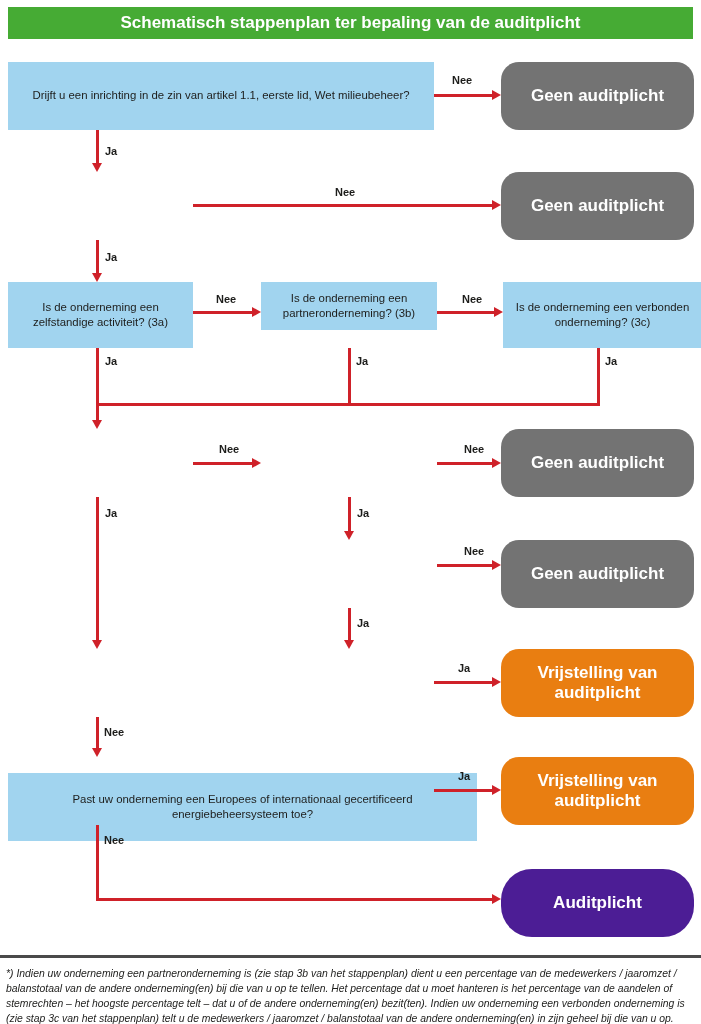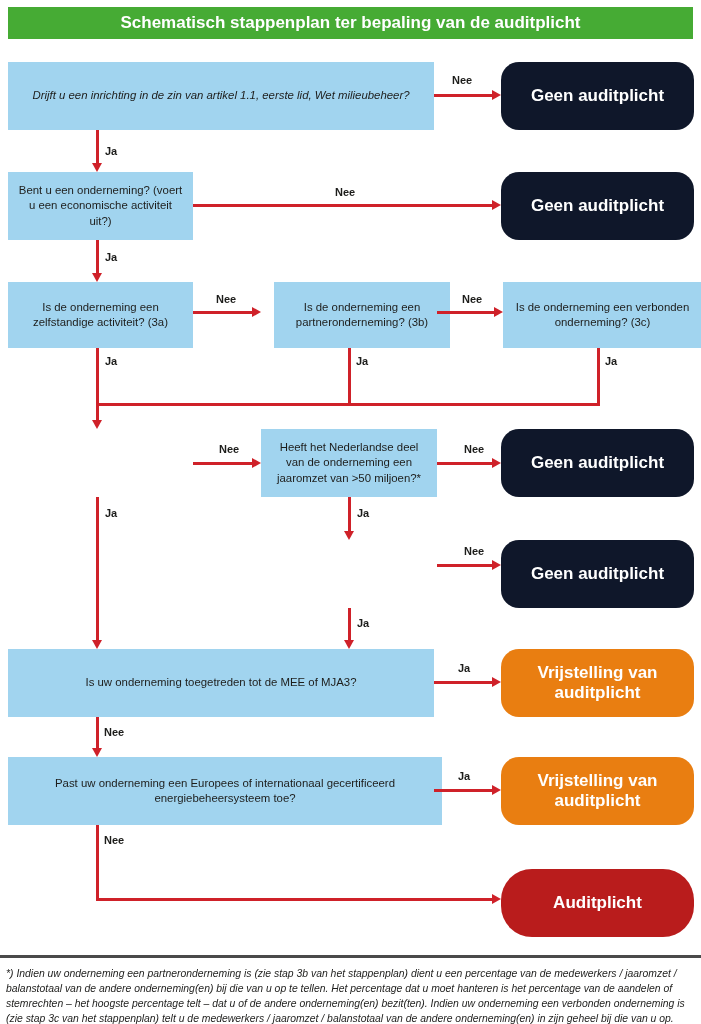--- a/index.html
+++ b/index.html
@@ -6,80 +6,78 @@
   .canvas{position:relative;width:701px;height:1024px;background:#ffffff;
           font-family:"Liberation Sans",sans-serif;overflow:hidden;}
   .hdr{position:absolute;left:8px;top:7px;width:685px;height:32px;background:#46ab34;
        color:#fff;font-weight:bold;font-size:17px;display:flex;align-items:center;justify-content:center;}
   .q{position:absolute;background:#a1d4ef;color:#1d1d1b;font-size:11.4px;line-height:1.35;
      display:flex;align-items:center;justify-content:center;text-align:center;
      padding:4px 9px;box-sizing:border-box;}
   .res{position:absolute;width:193px;height:68px;border-radius:18px;color:#fff;font-weight:bold;
        font-size:17px;line-height:1.2;display:flex;align-items:center;justify-content:center;
        text-align:center;padding:0 16px;box-sizing:border-box;}
-  .red{background:#0f172a;}
+  .red{background:#737373;}
   .orange{background:#e97e11;}
-  .green{background:#b91c1c;border-radius:31px;}
+  .green{background:#4c1d95;border-radius:31px;}
   .hl{position:absolute;height:3px;background:#cf2129;}
   .vl{position:absolute;width:3px;background:#cf2129;}
   .ah-r{position:absolute;width:0;height:0;border-top:5.5px solid transparent;
         border-bottom:5.5px solid transparent;border-left:9px solid #cf2129;}
   .ah-d{position:absolute;width:0;height:0;border-left:5.5px solid transparent;
         border-right:5.5px solid transparent;border-top:9px solid #cf2129;}
   .lbl{position:absolute;font-weight:bold;font-size:11px;color:#1d1d1b;white-space:nowrap;}
   .divider{position:absolute;left:0;top:955px;width:701px;height:3px;background:#4a4a4a;}
   .foot{position:absolute;left:6px;top:966px;width:690px;font-style:italic;
         font-size:10.4px;line-height:1.45;color:#1d1d1b;}
 </style>
 </head>
 <body>
 
 <div class="canvas">
 
   <div class="hdr">Schematisch stappenplan ter bepaling van de auditplicht</div>
 
-  <div class="q" style="left:8px;top:62px;width:426px;height:68px;font-style:italic;">Drijft u een inrichting in de zin van artikel 1.1, eerste lid, Wet milieubeheer?</div>
+  <div class="q" style="left:8px;top:62px;width:426px;height:68px;">Drijft u een inrichting in de zin van artikel 1.1, eerste lid, Wet milieubeheer?</div>
   <div class="res red" style="left:501px;top:62px;">Geen auditplicht</div>
   <div class="hl" style="left:434px;top:94px;width:58px;"></div>
   <div class="ah-r" style="left:492px;top:90px;"></div>
   <div class="lbl" style="left:452px;top:74px;">Nee</div>
   <div class="vl" style="left:96px;top:130px;height:33px;"></div>
   <div class="ah-d" style="left:92px;top:163px;"></div>
   <div class="lbl" style="left:105px;top:145px;">Ja</div>
 
-  <div class="q" style="left:8px;top:172px;width:185px;height:68px;">Bent u een onderneming? (voert u een economische activiteit uit?)</div>
   <div class="res red" style="left:501px;top:172px;">Geen auditplicht</div>
   <div class="hl" style="left:193px;top:204px;width:299px;"></div>
   <div class="ah-r" style="left:492px;top:200px;"></div>
   <div class="lbl" style="left:335px;top:186px;">Nee</div>
   <div class="vl" style="left:96px;top:240px;height:33px;"></div>
   <div class="ah-d" style="left:92px;top:273px;"></div>
   <div class="lbl" style="left:105px;top:251px;">Ja</div>
 
   <div class="q" style="left:8px;top:282px;width:185px;height:66px;">Is de onderneming een zelfstandige activiteit? (3a)</div>
-  <div class="q" style="left:274px;top:282px;width:176px;height:66px;">Is de onderneming een partneronderneming? (3b)</div>
+  <div class="q" style="left:261px;top:282px;width:176px;height:48px;">Is de onderneming een partneronderneming? (3b)</div>
   <div class="q" style="left:503px;top:282px;width:199px;height:66px;">Is de onderneming een verbonden onderneming? (3c)</div>
   <div class="hl" style="left:193px;top:311px;width:59px;"></div>
   <div class="ah-r" style="left:252px;top:307px;"></div>
   <div class="lbl" style="left:216px;top:293px;">Nee</div>
   <div class="hl" style="left:437px;top:311px;width:57px;"></div>
   <div class="ah-r" style="left:494px;top:307px;"></div>
   <div class="lbl" style="left:462px;top:293px;">Nee</div>
 
   <div class="vl" style="left:96px;top:348px;height:58px;"></div>
   <div class="vl" style="left:348px;top:348px;height:58px;"></div>
   <div class="vl" style="left:597px;top:348px;height:58px;"></div>
   <div class="hl" style="left:96px;top:403px;width:504px;"></div>
   <div class="vl" style="left:96px;top:403px;height:17px;"></div>
   <div class="ah-d" style="left:92px;top:420px;"></div>
   <div class="lbl" style="left:105px;top:355px;">Ja</div>
   <div class="lbl" style="left:356px;top:355px;">Ja</div>
   <div class="lbl" style="left:605px;top:355px;">Ja</div>
 
-  <div class="q" style="left:261px;top:429px;width:176px;height:68px;">Heeft het Nederlandse deel van de onderneming een jaaromzet van &gt;50 miljoen?*</div>
   <div class="res red" style="left:501px;top:429px;">Geen auditplicht</div>
   <div class="hl" style="left:193px;top:462px;width:59px;"></div>
   <div class="ah-r" style="left:252px;top:458px;"></div>
   <div class="lbl" style="left:219px;top:443px;">Nee</div>
   <div class="hl" style="left:437px;top:462px;width:55px;"></div>
   <div class="ah-r" style="left:492px;top:458px;"></div>
   <div class="lbl" style="left:464px;top:443px;">Nee</div>
   <div class="vl" style="left:96px;top:497px;height:143px;"></div>
   <div class="ah-d" style="left:92px;top:640px;"></div>
   <div class="lbl" style="left:105px;top:507px;">Ja</div>
@@ -88,30 +86,29 @@
   <div class="lbl" style="left:357px;top:507px;">Ja</div>
 
   <div class="res red" style="left:501px;top:540px;">Geen auditplicht</div>
   <div class="hl" style="left:437px;top:564px;width:55px;"></div>
   <div class="ah-r" style="left:492px;top:560px;"></div>
   <div class="lbl" style="left:464px;top:545px;">Nee</div>
   <div class="vl" style="left:348px;top:608px;height:32px;"></div>
   <div class="ah-d" style="left:344px;top:640px;"></div>
   <div class="lbl" style="left:357px;top:617px;">Ja</div>
 
-  <div class="q" style="left:8px;top:649px;width:426px;height:68px;">Is uw onderneming toegetreden tot de MEE of MJA3?</div>
   <div class="res orange" style="left:501px;top:649px;">Vrijstelling van auditplicht</div>
   <div class="hl" style="left:434px;top:681px;width:58px;"></div>
   <div class="ah-r" style="left:492px;top:677px;"></div>
   <div class="lbl" style="left:458px;top:662px;">Ja</div>
   <div class="vl" style="left:96px;top:717px;height:31px;"></div>
   <div class="ah-d" style="left:92px;top:748px;"></div>
   <div class="lbl" style="left:104px;top:726px;">Nee</div>
 
-  <div class="q" style="left:8px;top:757px;width:434px;height:68px;">Past uw onderneming een Europees of internationaal gecertificeerd energiebeheersysteem toe?</div>
+  <div class="q" style="left:8px;top:773px;width:469px;height:68px;">Past uw onderneming een Europees of internationaal gecertificeerd energiebeheersysteem toe?</div>
   <div class="res orange" style="left:501px;top:757px;">Vrijstelling van auditplicht</div>
   <div class="hl" style="left:434px;top:789px;width:58px;"></div>
   <div class="ah-r" style="left:492px;top:785px;"></div>
   <div class="lbl" style="left:458px;top:770px;">Ja</div>
   <div class="vl" style="left:96px;top:825px;height:76px;"></div>
   <div class="lbl" style="left:104px;top:834px;">Nee</div>
   <div class="hl" style="left:96px;top:898px;width:396px;"></div>
   <div class="ah-r" style="left:492px;top:894px;"></div>
 
   <div class="res green" style="left:501px;top:869px;">Auditplicht</div>

